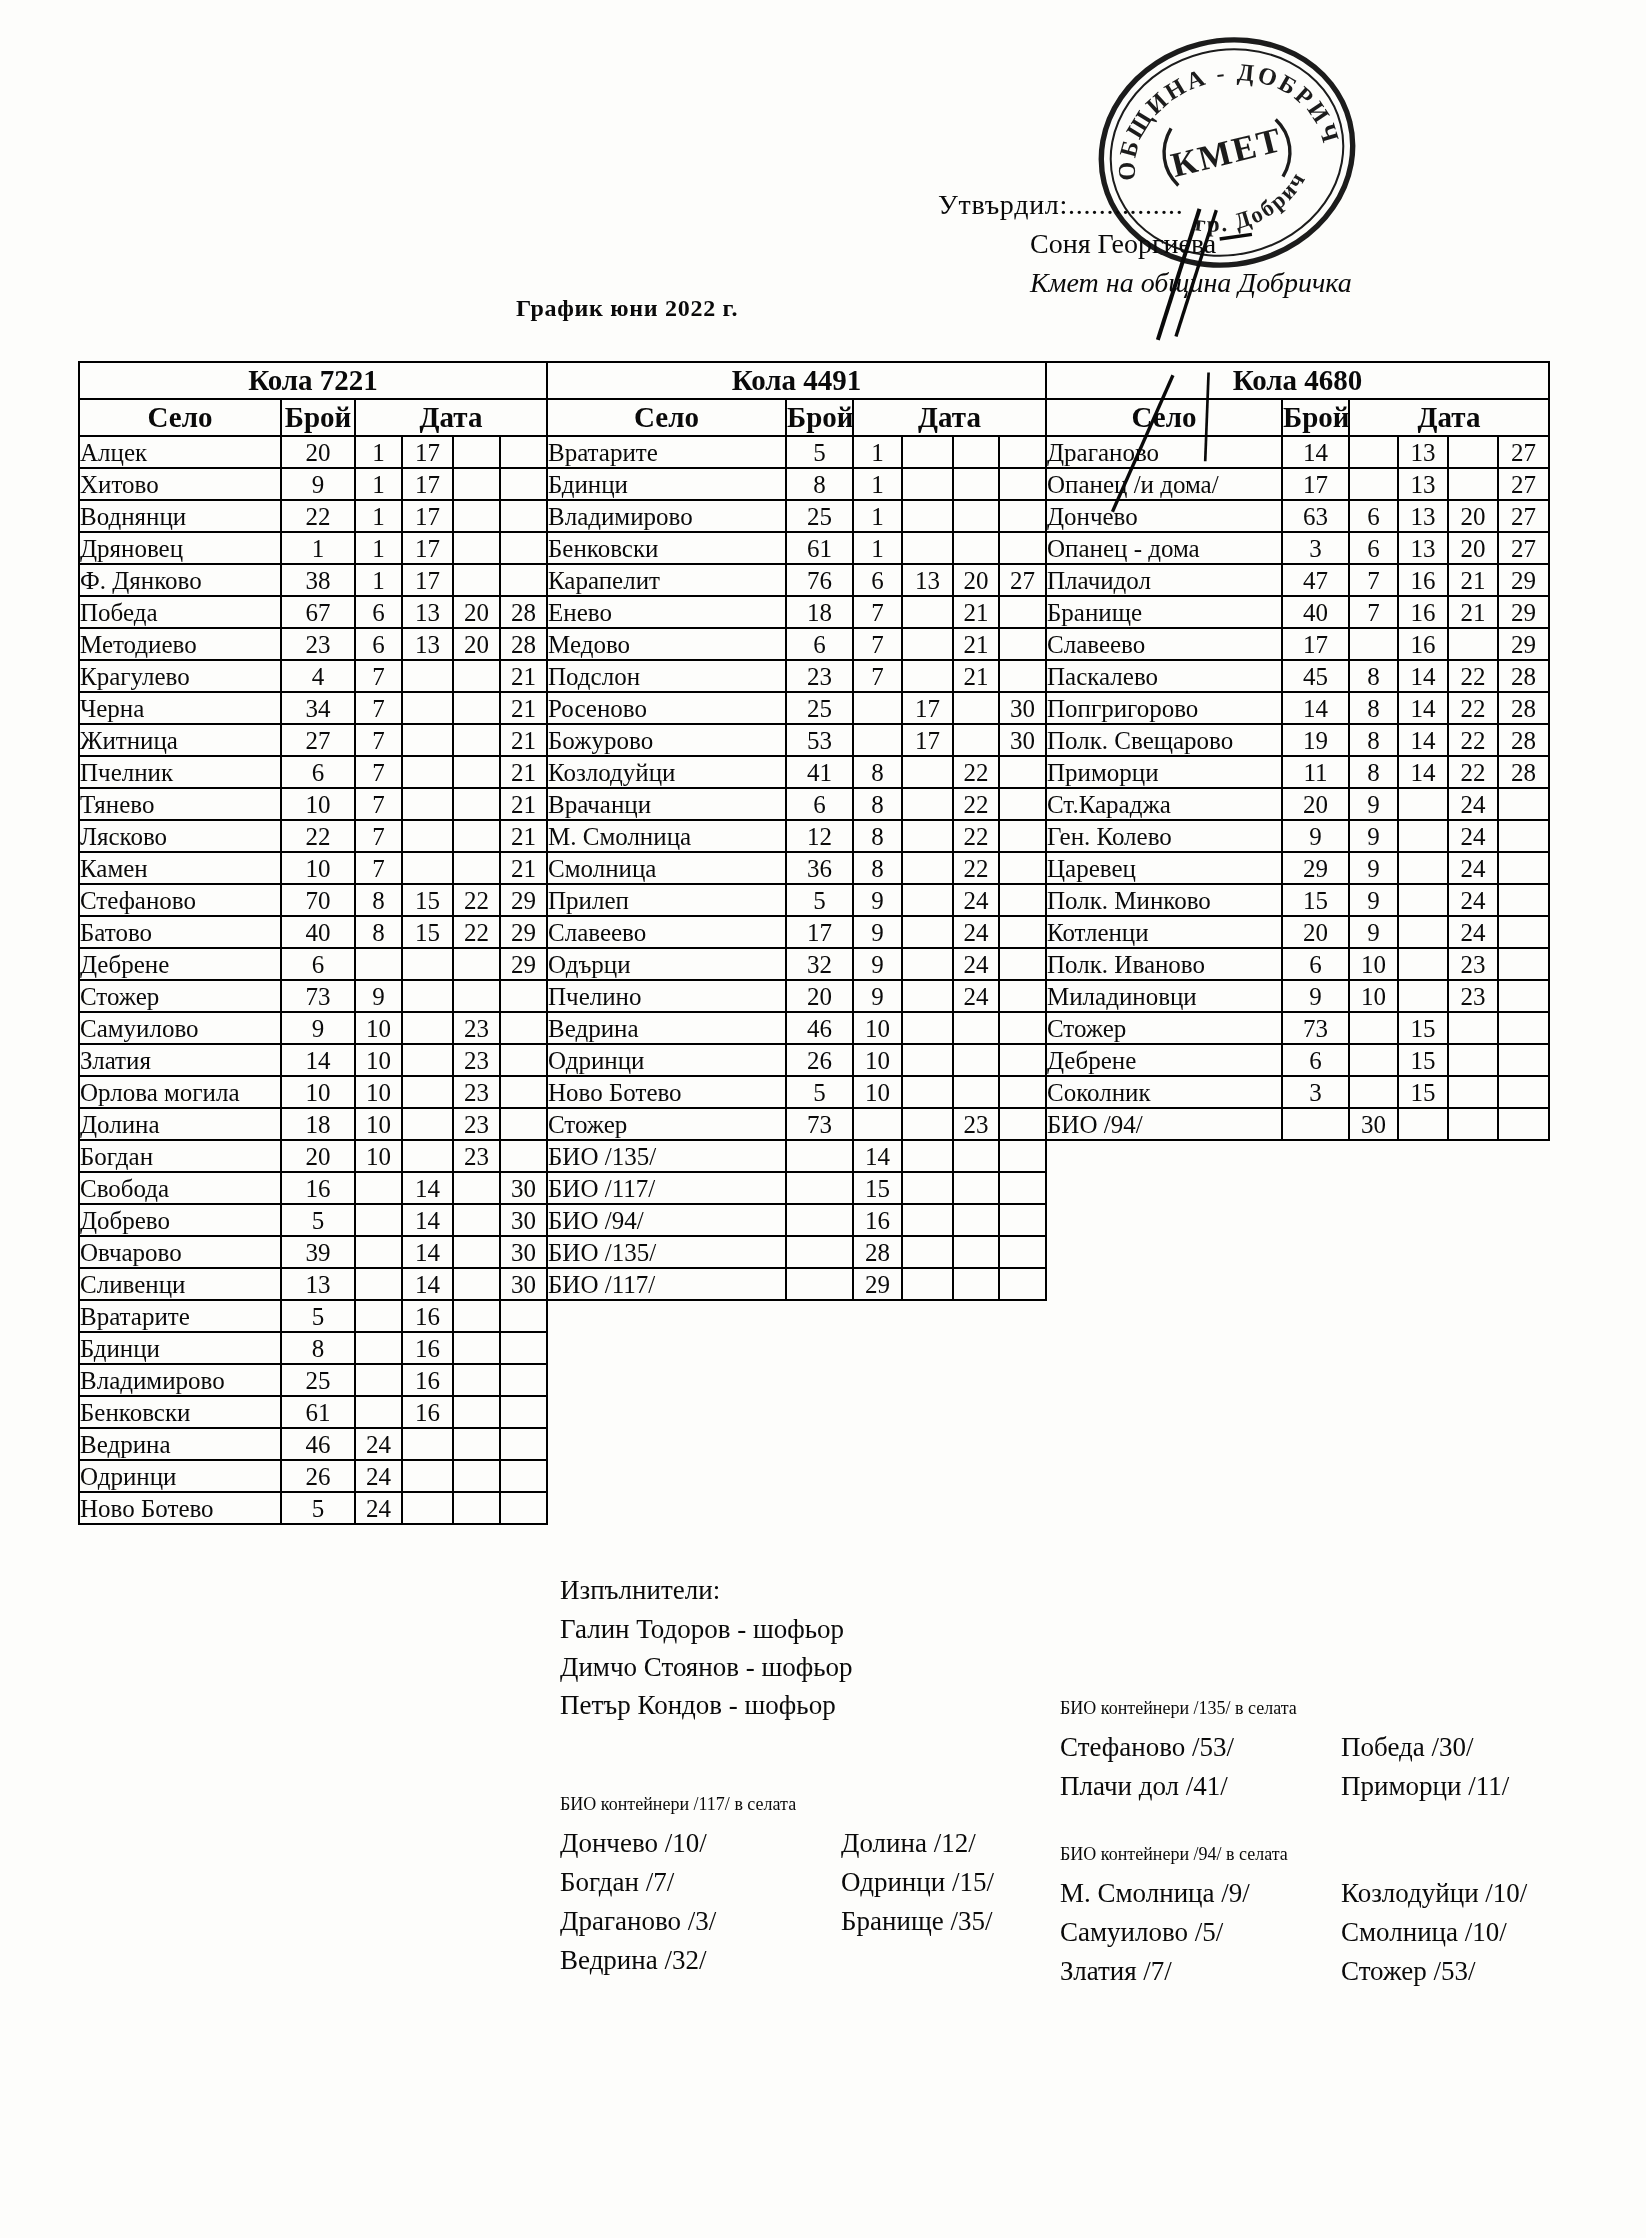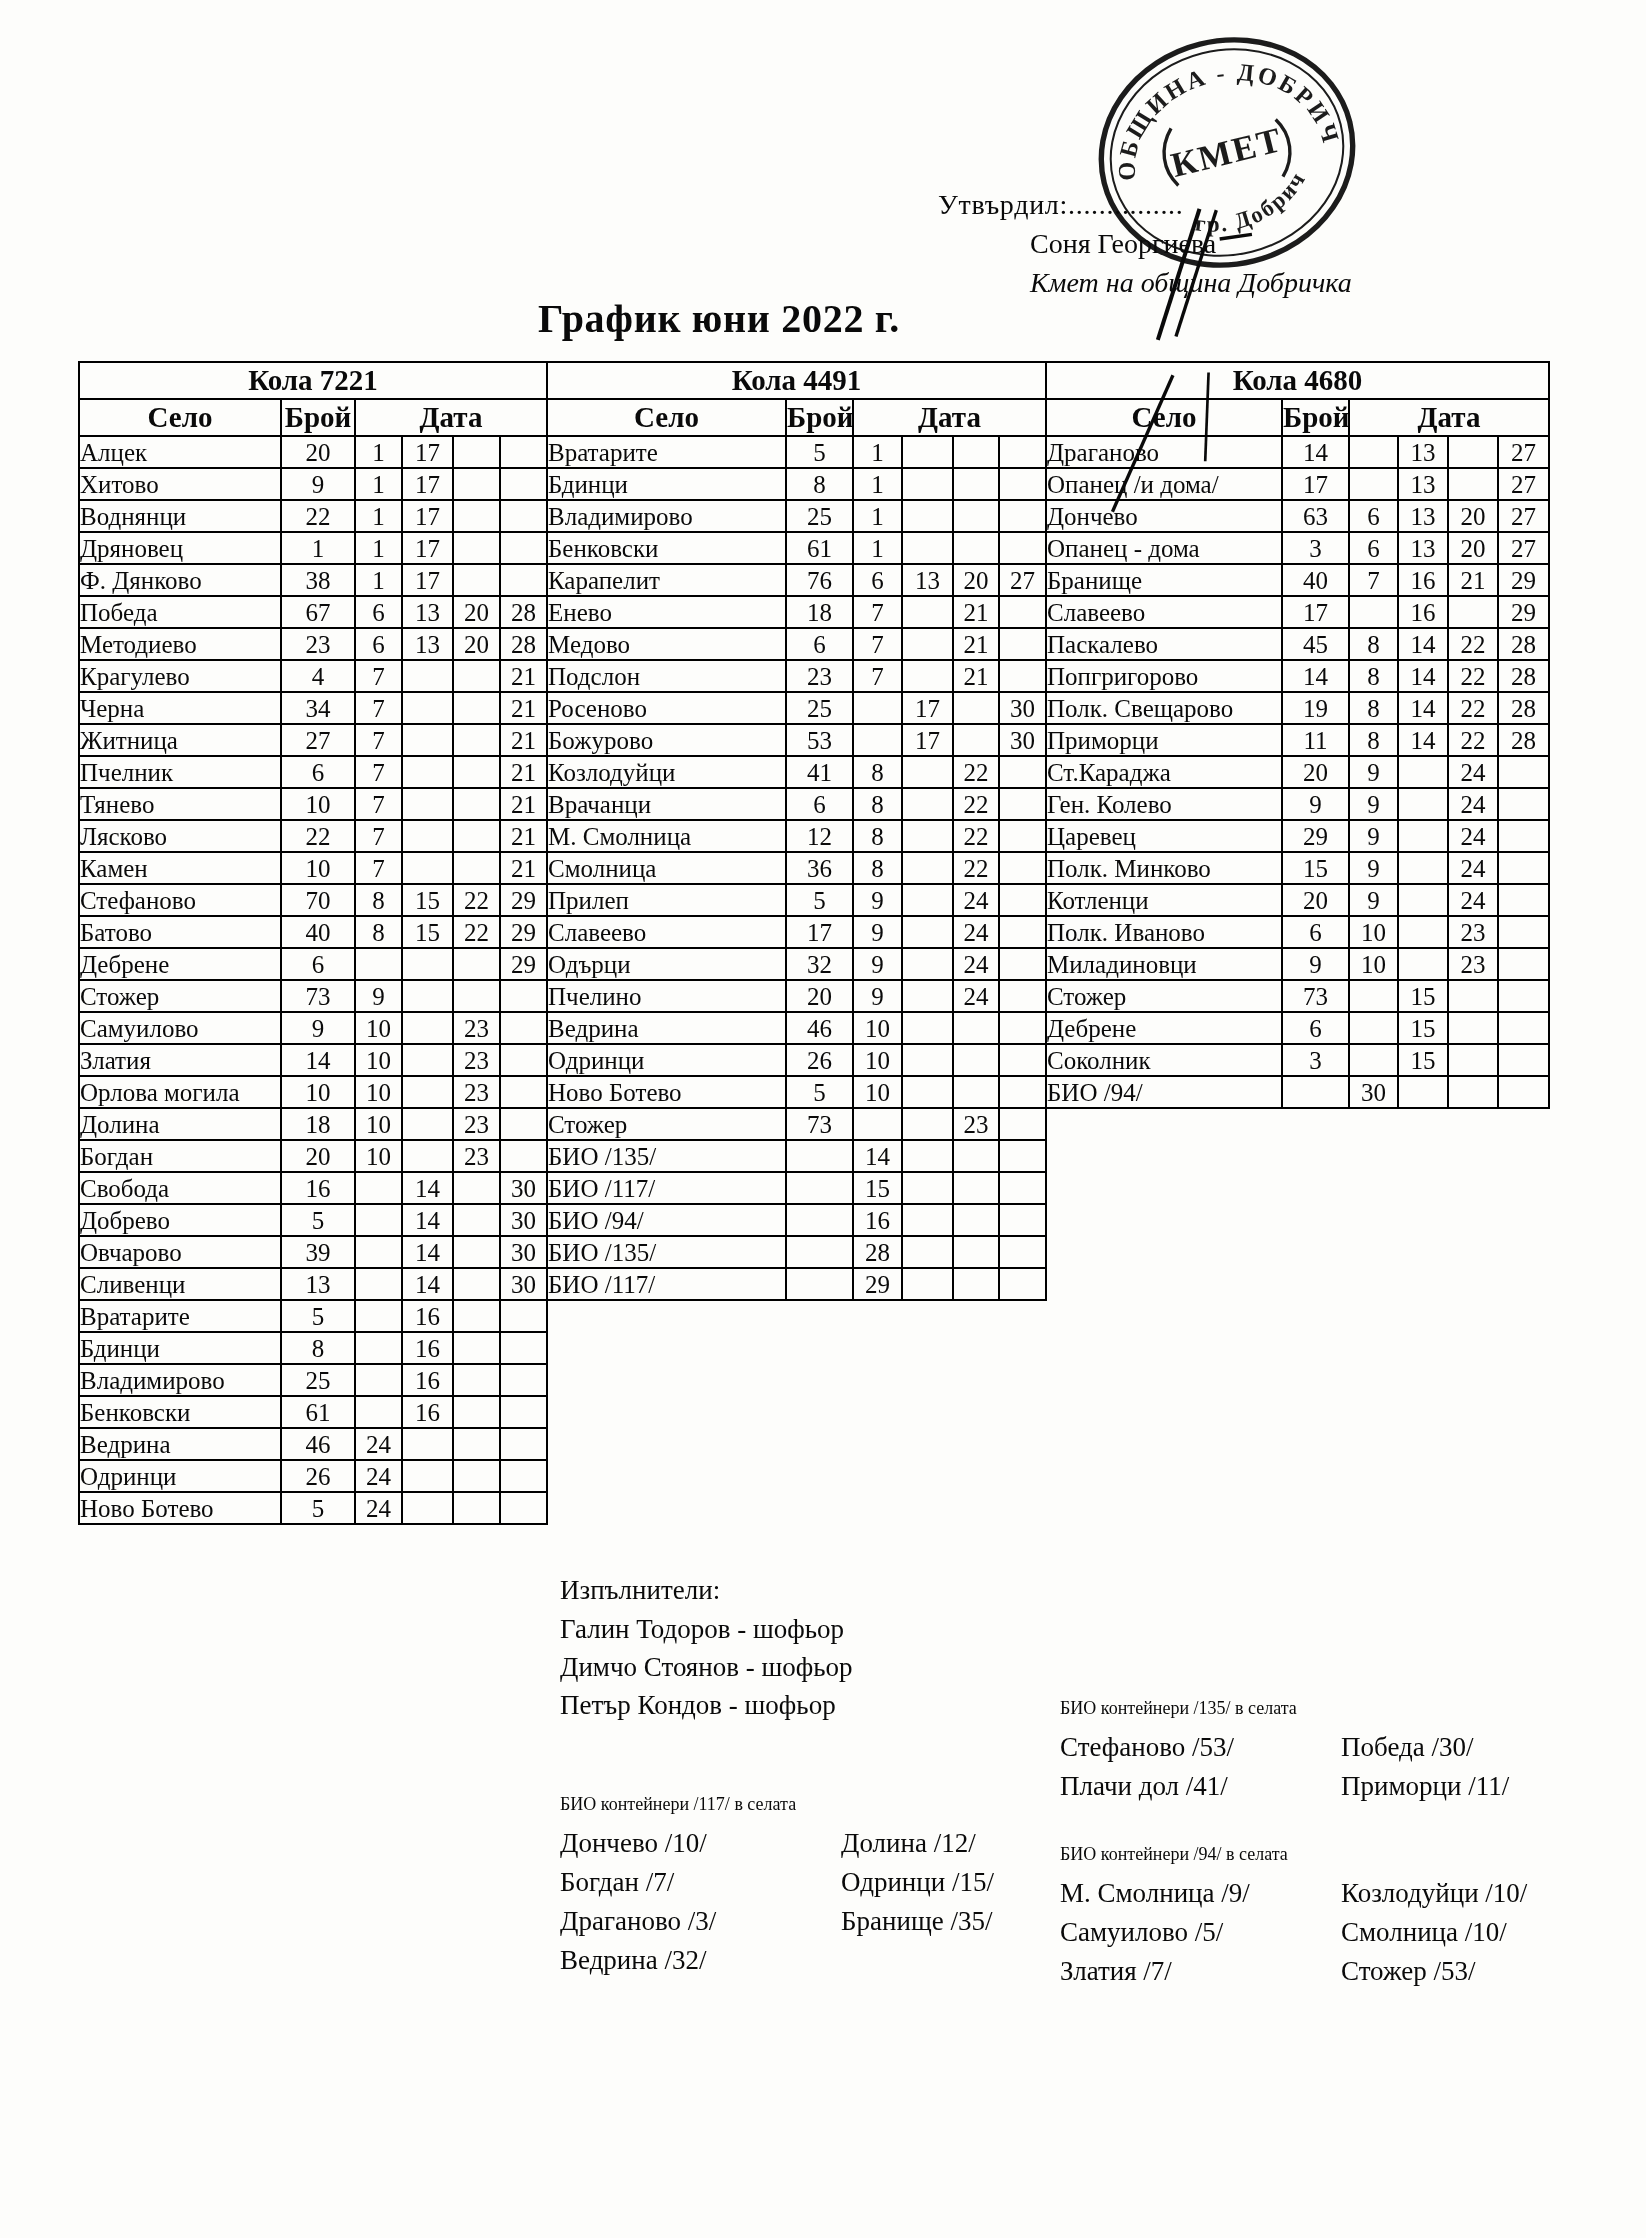--- a/index.html
+++ b/index.html
@@ -11,21 +11,21 @@
     color:#0a0a0a;
     overflow:hidden;
   }
   
   .approve-line{position:absolute;left:938px;top:189px;font-size:28px;letter-spacing:0.7px;}
   .approver-name{position:absolute;left:1030px;top:228px;font-size:28px;}
   .approver-title{position:absolute;left:1030px;top:267px;font-size:28px;font-style:italic;}
   .stamp{position:absolute;left:1092px;top:28px;width:270px;height:249px;opacity:.92;}
   .pen{position:absolute;pointer-events:none;}
   
-  .doc-title{position:absolute;left:538px;top:295px;font-size:40px;font-weight:bold;letter-spacing:0.7px;}
+  .doc-title{position:absolute;left:516px;top:295px;font-size:24px;font-weight:bold;letter-spacing:0.7px;}
   
   .tablewrap{position:absolute;top:361px;}
   table.sched{border-collapse:collapse;table-layout:fixed;background:transparent;}
   table.sched th,table.sched td{
     border:2.7px solid #000;
     padding:0 0 0 0;
     line-height:1;
     white-space:nowrap;
     overflow:hidden;
   }
@@ -658,20 +658,28 @@
           </tr>
           <tr>
             <td class="v">Опанец - дома</td>
             <td class="c">3</td>
             <td class="d">6</td>
             <td class="d">13</td>
             <td class="d">20</td>
             <td class="d">27</td>
           </tr>
           <tr>
+            <td class="v">Плачидол</td>
+            <td class="c">47</td>
+            <td class="d">7</td>
+            <td class="d">16</td>
+            <td class="d">21</td>
+            <td class="d">29</td>
+          </tr>
+          <tr>
             <td class="v">Бранище</td>
             <td class="c">40</td>
             <td class="d">7</td>
             <td class="d">16</td>
             <td class="d">21</td>
             <td class="d">29</td>
           </tr>
           <tr>
             <td class="v">Славеево</td>
             <td class="c">17</td>

